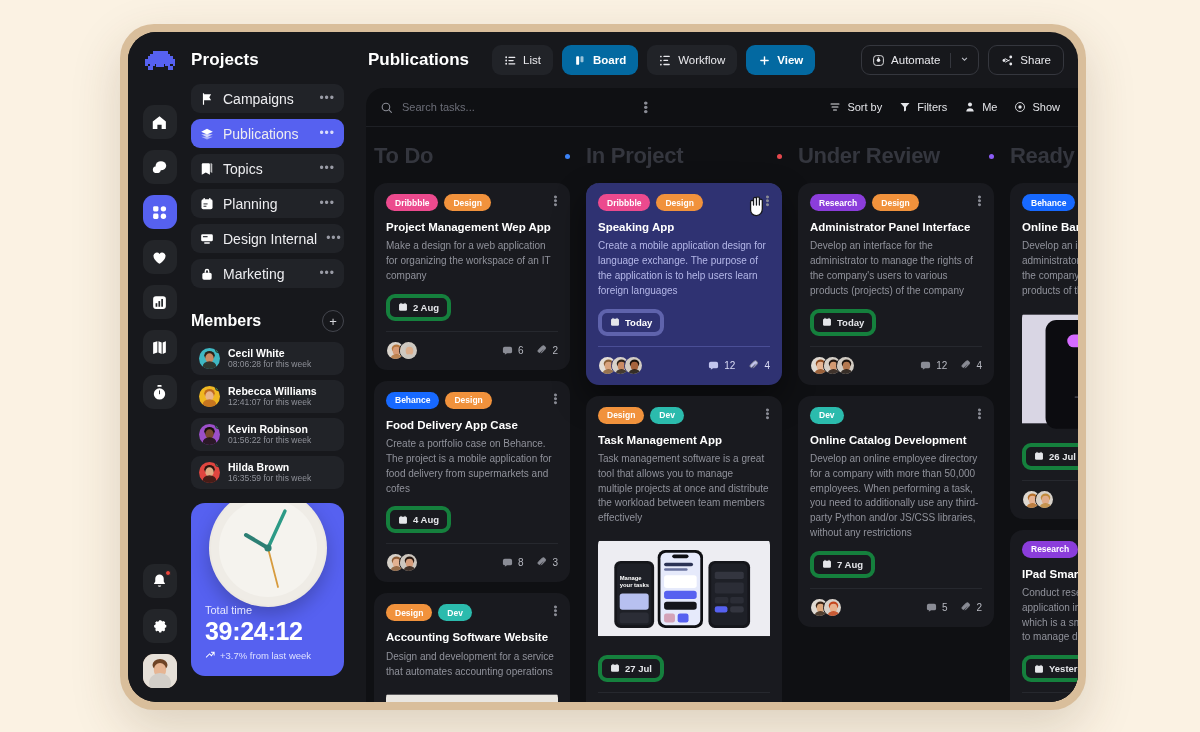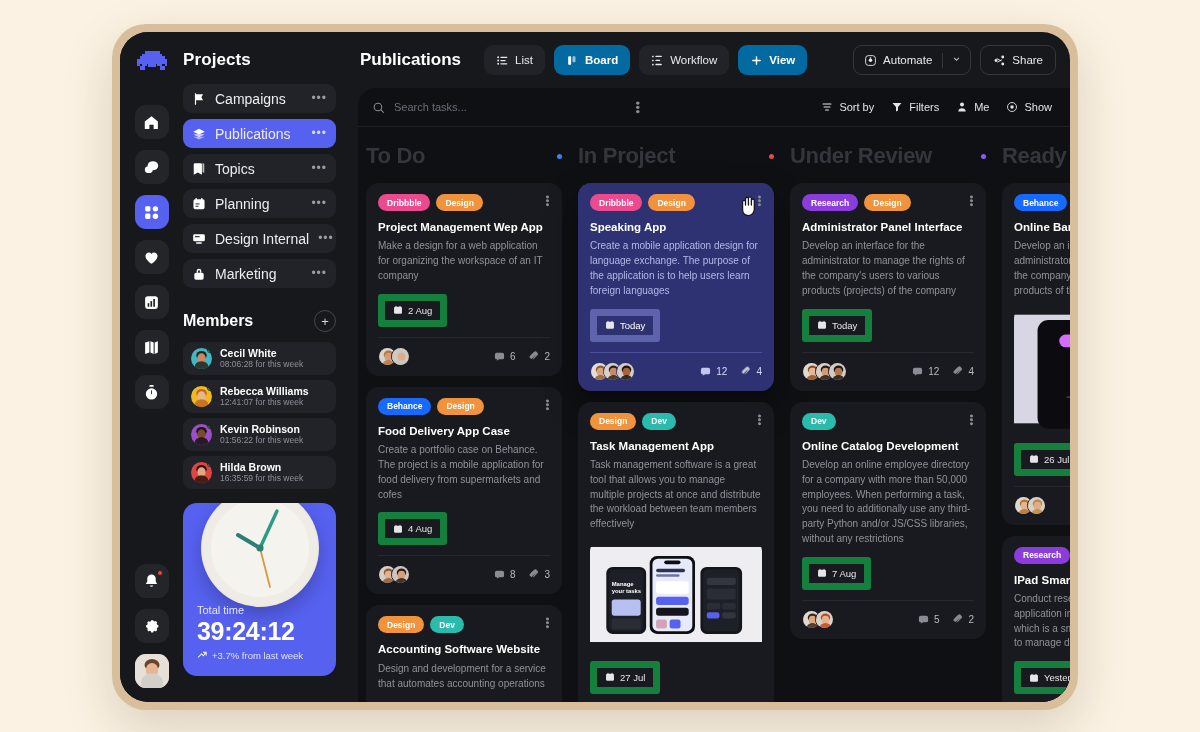--- a/index.html
+++ b/index.html
@@ -3,21 +3,21 @@
 <meta charset="utf-8">
 <style>
   * { box-sizing: border-box; margin:0; padding:0; }
   html,body{ width:1200px; height:732px; overflow:hidden; }
   body{
     background:#FBF2E3;
     font-family:"Liberation Sans", sans-serif;
     -webkit-font-smoothing:antialiased;
   }
   .frame{
-    position:absolute; left:112px; top:24px; width:966px; height:686px;
+    position:absolute; left:120px; top:24px; width:966px; height:686px;
     background:#D9BE9B; border-radius:34px; padding:8px;
     box-shadow:0 18px 50px rgba(80,55,25,.18);
     overflow:hidden;
   }
   .app{
     width:100%; height:100%; background:#17181C; border-radius:28px;
     overflow:hidden; position:relative; display:flex;
   }
 
   
@@ -110,22 +110,22 @@
   .card{ background:#191A1F; border-radius:13px; padding:11px 12px 10px 12px; margin-bottom:11px;
          position:relative; cursor:pointer;}
   .card.drag{ background:#2F3272; box-shadow:0 14px 32px rgba(0,0,0,.45); }
   .tags{ display:flex; gap:6px; align-items:flex-start; margin-bottom:9px;}
   .tag{ font-size:8.5px;font-weight:700;color:#fff;border-radius:20px;padding:3.5px 9px; white-space:nowrap;}
   .card-kebab{ position:absolute; top:12px; right:11px; color:#8A8C95;font-size:11px;
                line-height:.55; writing-mode:vertical-rl; cursor:pointer;}
   .card-title{ font-size:11.5px;font-weight:700;color:#fff;margin-bottom:5px;line-height:1.25;}
   .card-desc{ font-size:10px;color:#90929B;line-height:1.48;margin-bottom:10px;}
   .card.drag .card-desc{ color:#B4B7E8; }
-  .datepill{ display:inline-flex;align-items:center;gap:5px;border:7px solid #15803d;border-radius:3px;
-             padding:4px 8px;font-size:9.5px;color:#E5E6EA;}
+  .datepill{ display:inline-flex;align-items:center;gap:5px;border:4px solid #15803d;border-radius:9px;
+             padding:4px 8px;font-size:9.5px;color:#E5E6EA;font-weight:bold;}
   .datepill svg{width:10px;height:10px;fill:#E5E6EA;}
   .card.drag .datepill{ border-color:#5F63AC; color:#fff;}
   .card-foot{ display:flex;align-items:center;margin-top:10px;padding-top:9px;border-top:1px solid #26282E;}
   .card.drag .card-foot{ border-top-color:#4A4E96;}
   .avs{ display:flex; }
   .avs .av{ width:19px;height:19px;border-radius:50%;overflow:hidden;border:1.5px solid #191A1F;
             margin-left:-6px; position:relative;}
   .card.drag .avs .av{ border-color:#2F3272;}
   .avs .av:first-child{ margin-left:0;}
   .av-more{ width:19px;height:19px;border-radius:50%;background:#5661F0;color:#fff;font-size:7px;

